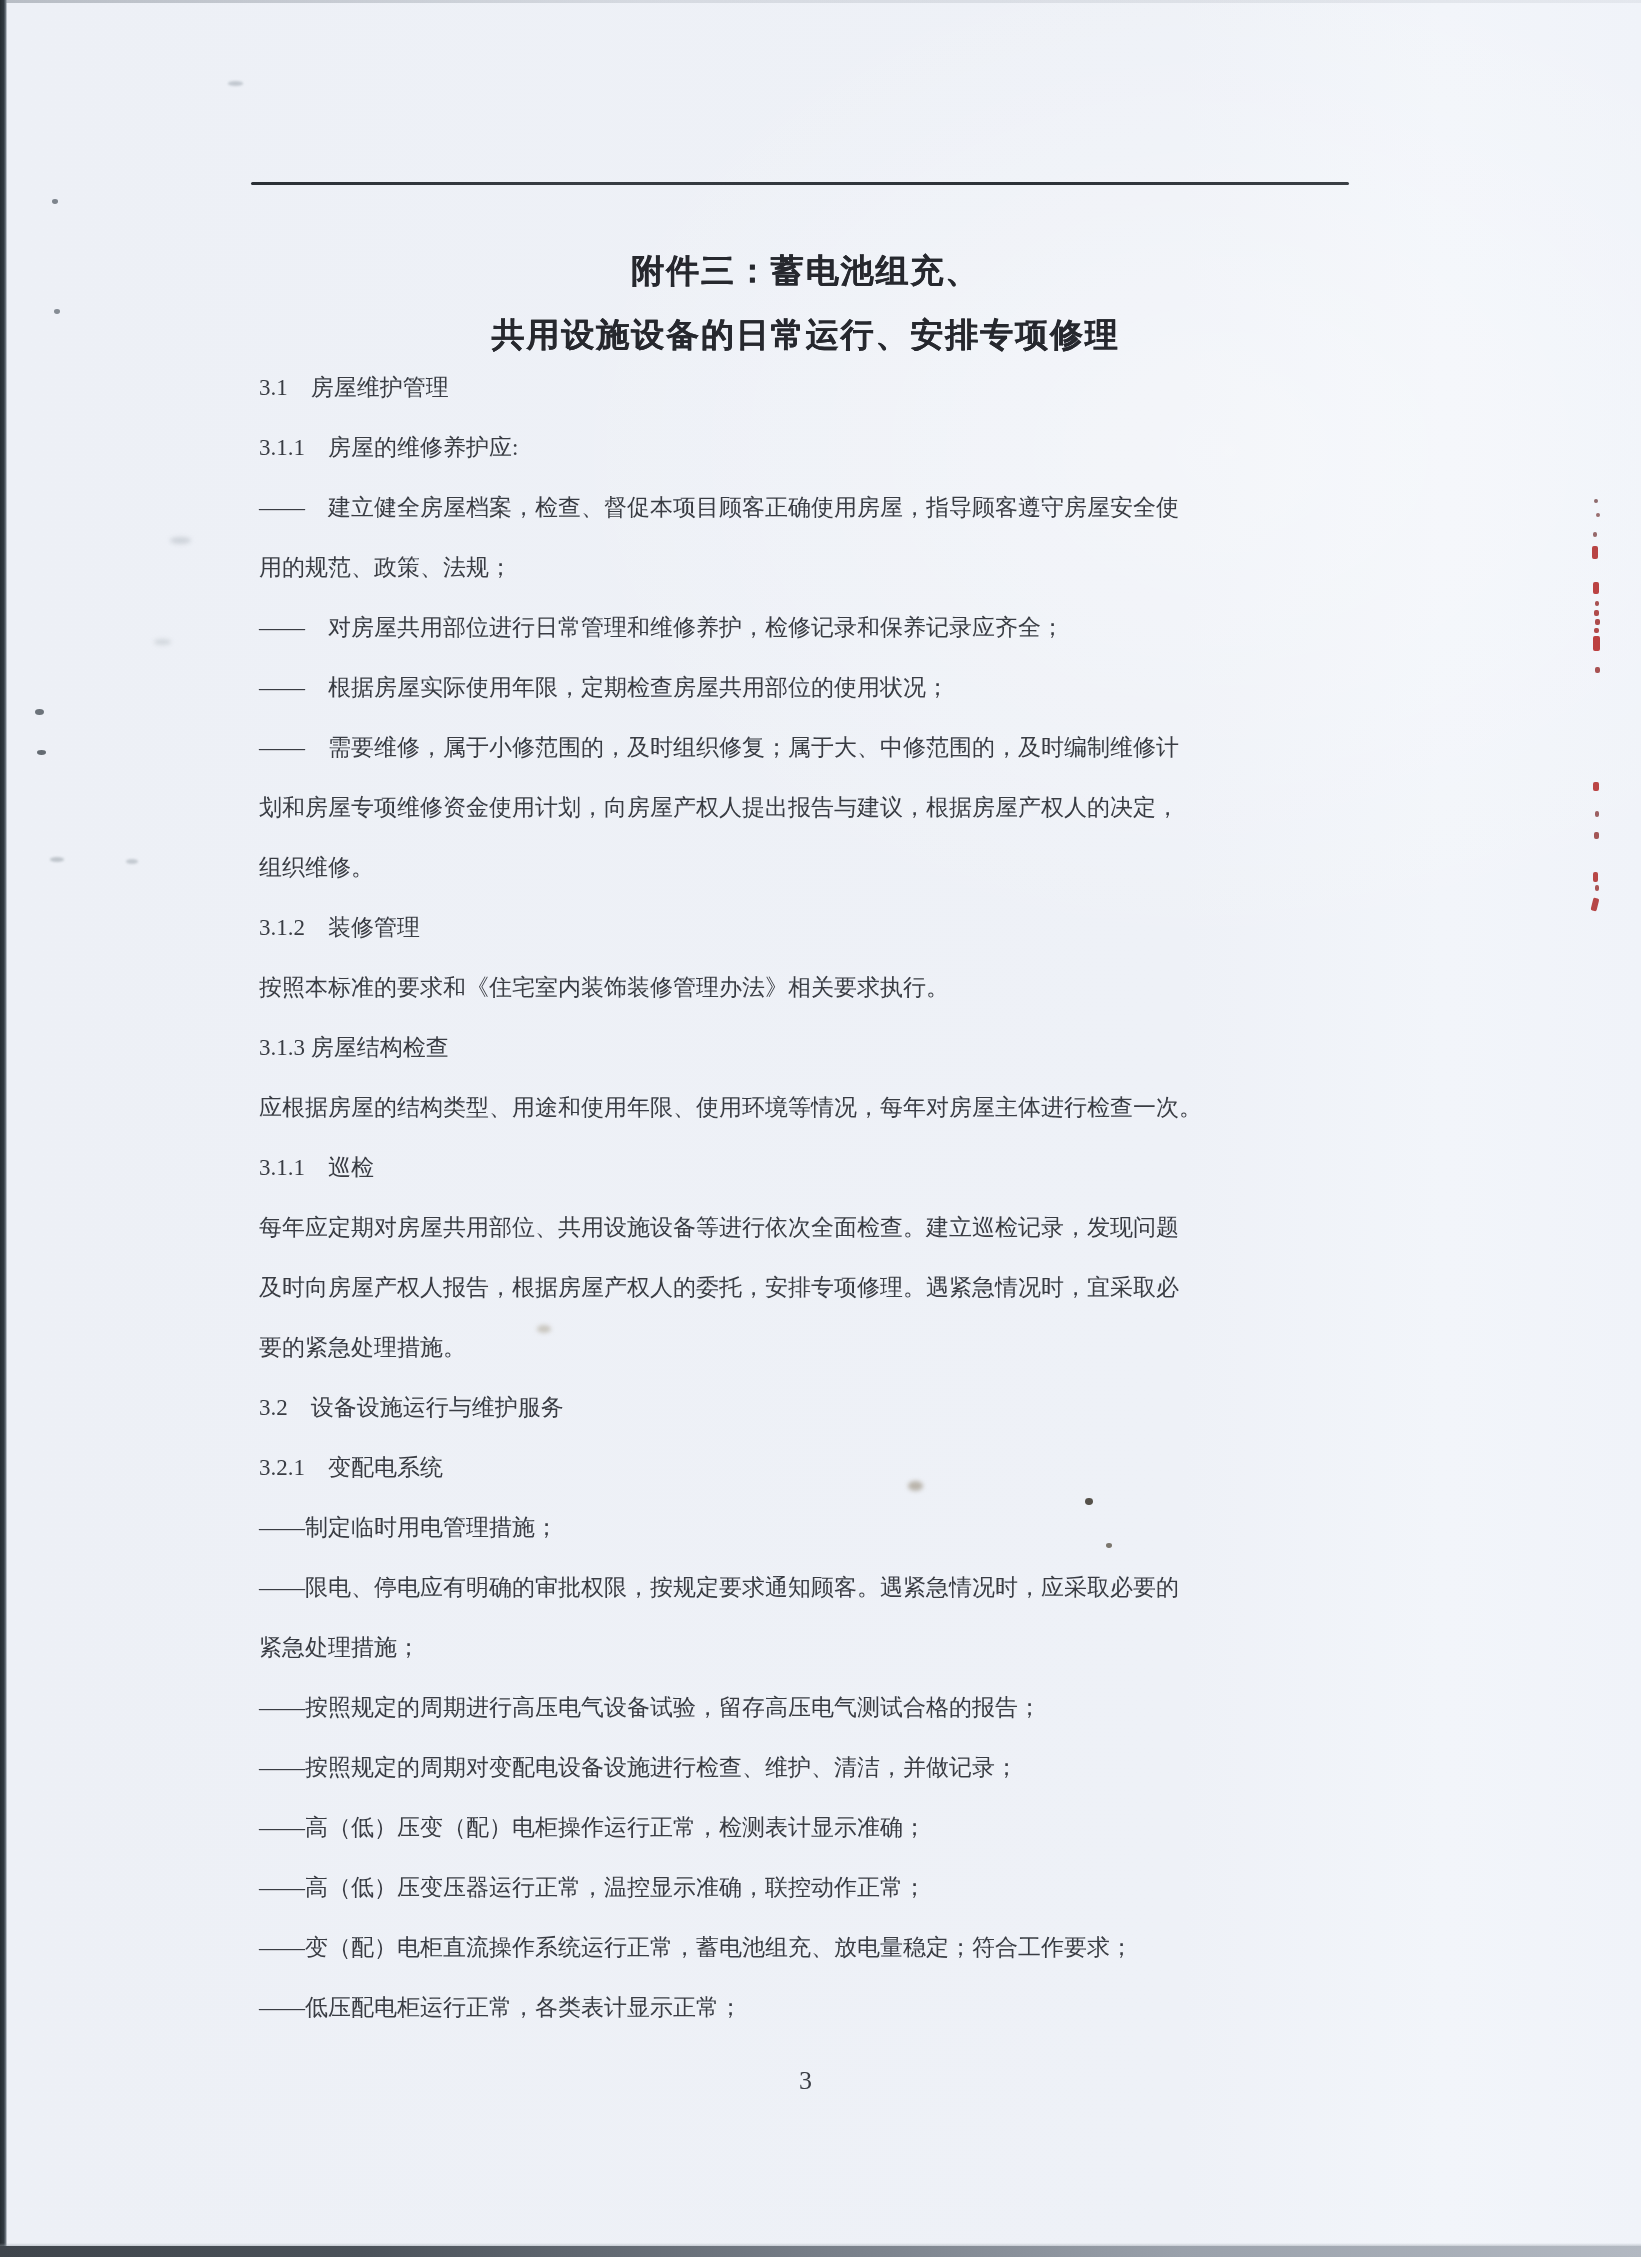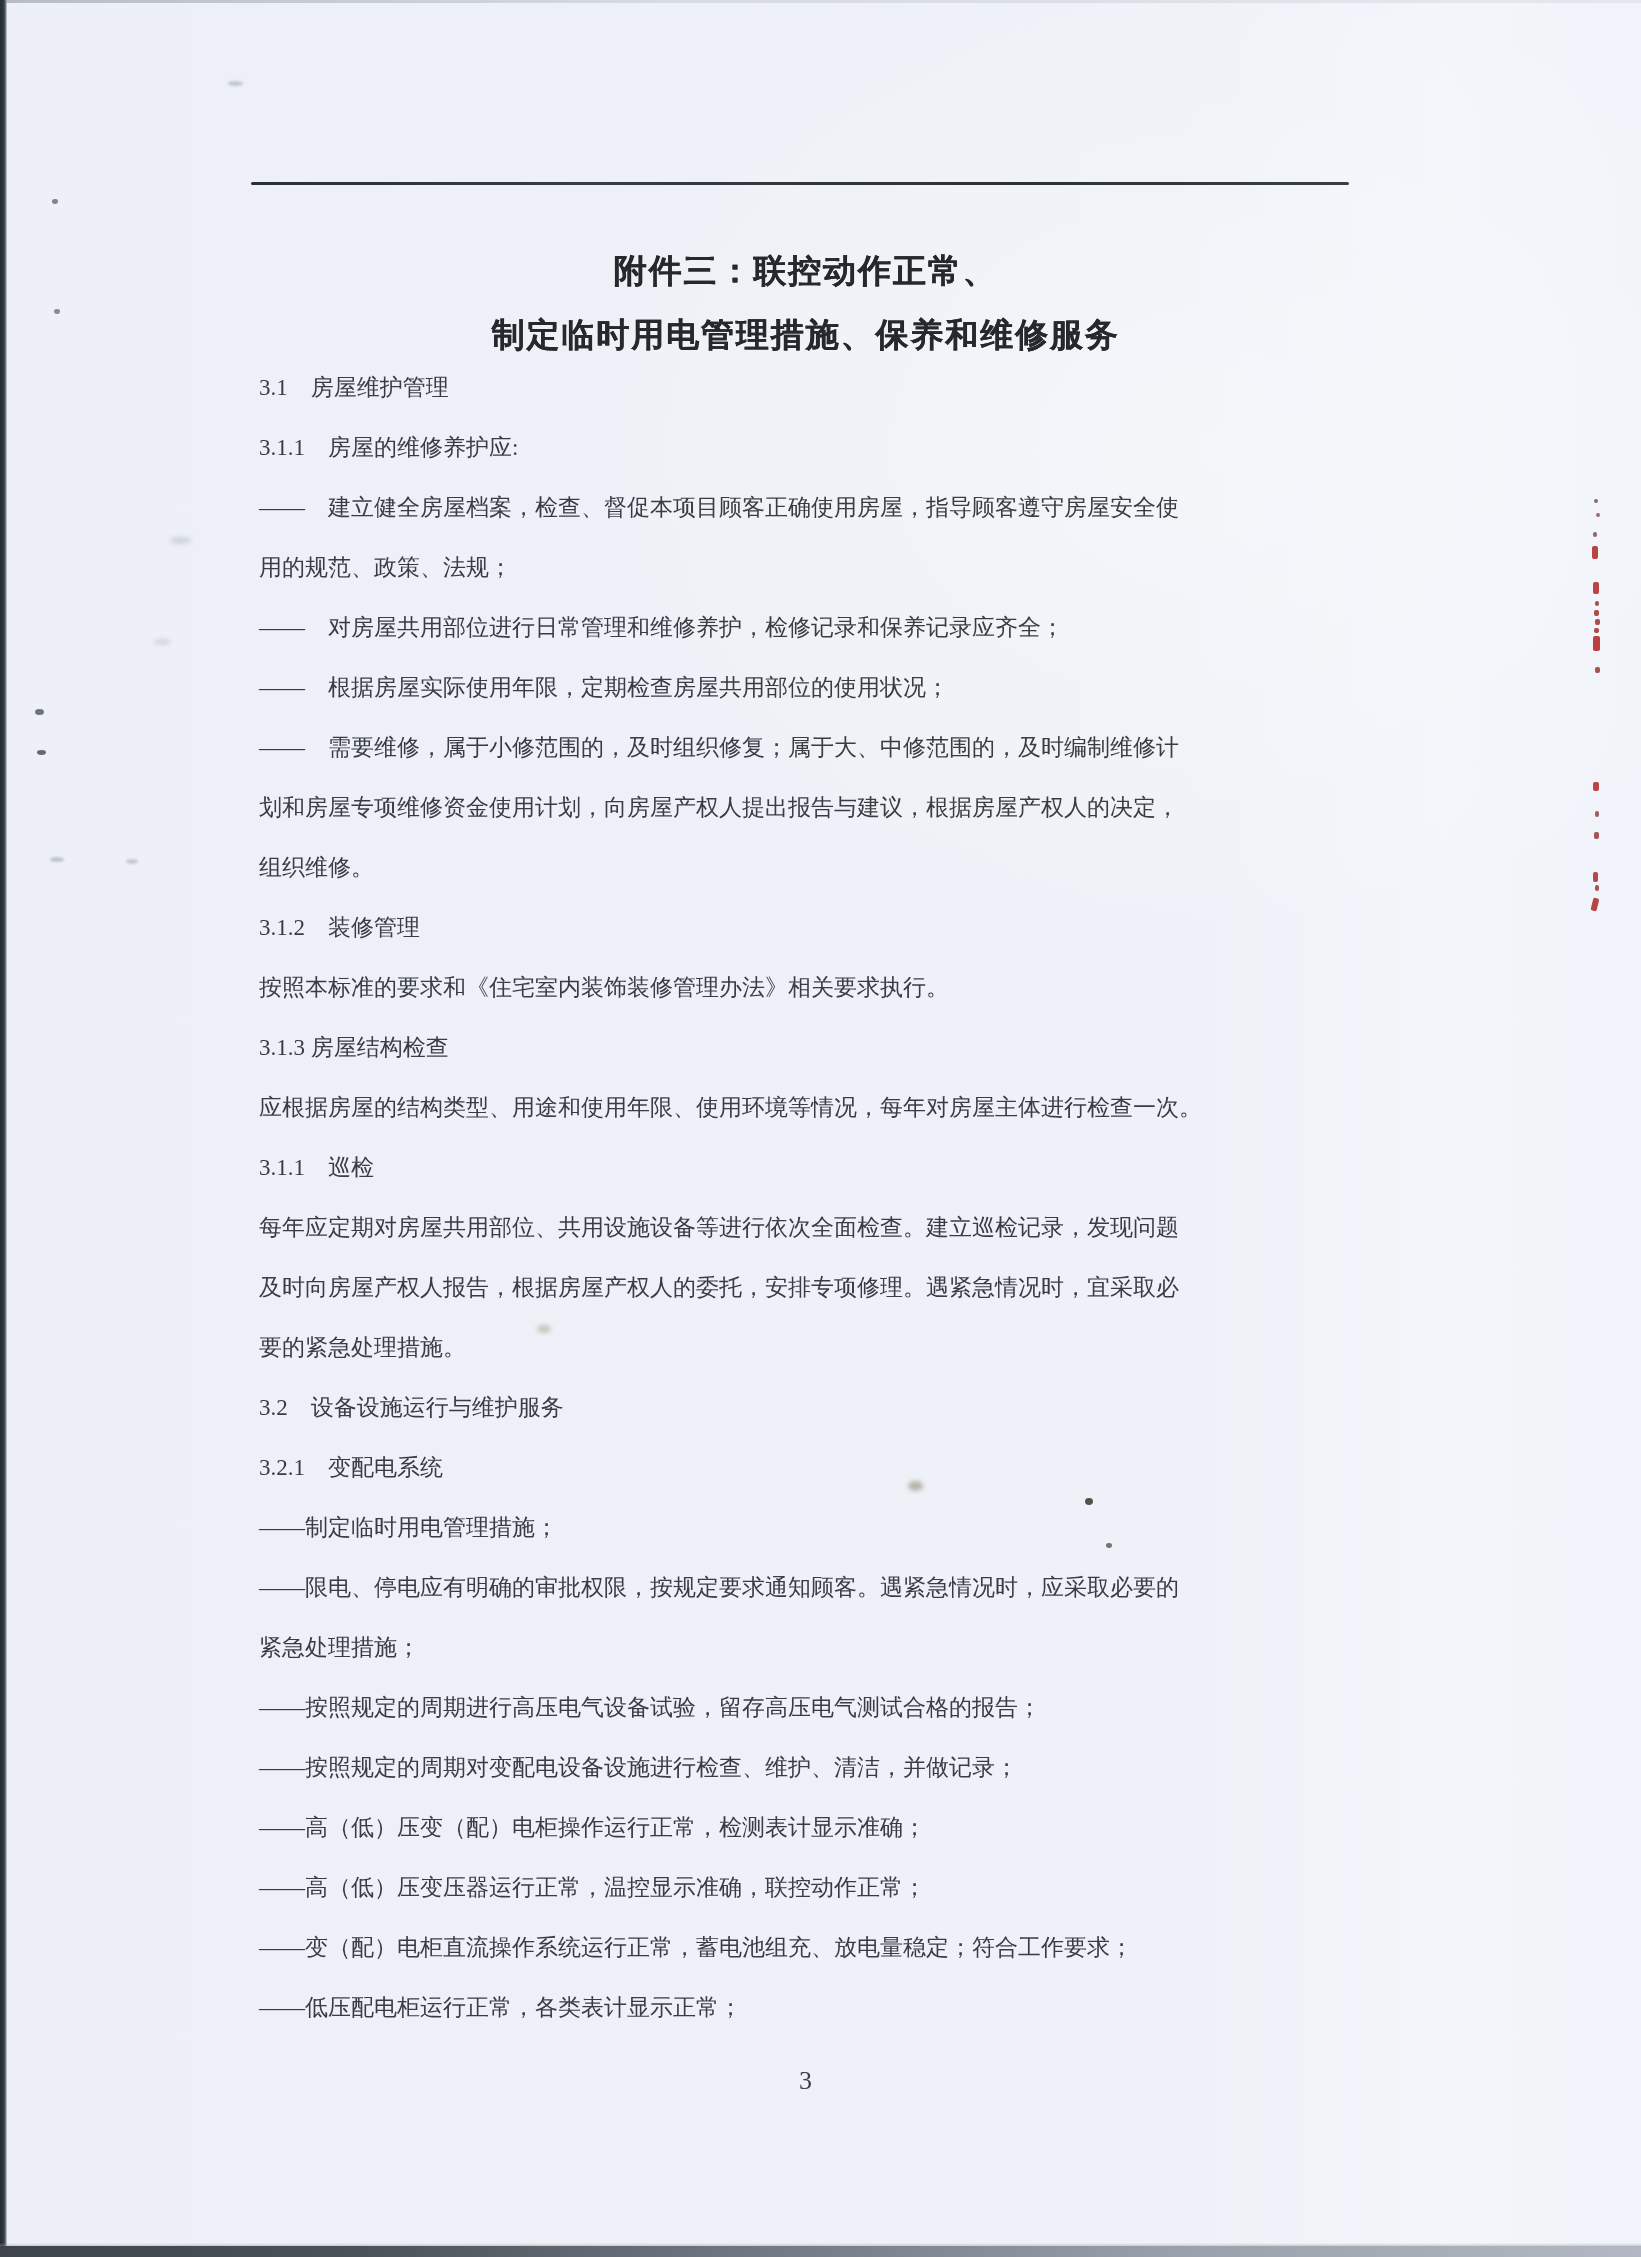--- a/index.html
+++ b/index.html
@@ -78,22 +78,22 @@
 <div class="scan">
 
   <div class="edge-top"></div>
   <div class="edge-left"></div>
   <div class="edge-bottom-soft"></div>
   <div class="edge-bottom"></div>
 
   <div class="header-rule"></div>
 
   <div class="title-block" id="title-block">
-      <div>附件三：联控动作正常、</div>
-      <div>制定临时用电管理措施、保养和维修服务</div>
+      <div>附件三：蓄电池组充、</div>
+      <div>共用设施设备的日常运行、安排专项修理</div>
     </div>
 
   <div class="body-block" id="body-block"><div>3.1　房屋维护管理</div><div>3.1.1　房屋的维修养护应:</div><div>——　建立健全房屋档案，检查、督促本项目顾客正确使用房屋，指导顾客遵守房屋安全使</div><div>用的规范、政策、法规；</div><div>——　对房屋共用部位进行日常管理和维修养护，检修记录和保养记录应齐全；</div><div>——　根据房屋实际使用年限，定期检查房屋共用部位的使用状况；</div><div>——　需要维修，属于小修范围的，及时组织修复；属于大、中修范围的，及时编制维修计</div><div>划和房屋专项维修资金使用计划，向房屋产权人提出报告与建议，根据房屋产权人的决定，</div><div>组织维修。</div><div>3.1.2　装修管理</div><div>按照本标准的要求和《住宅室内装饰装修管理办法》相关要求执行。</div><div>3.1.3 房屋结构检查</div><div>应根据房屋的结构类型、用途和使用年限、使用环境等情况，每年对房屋主体进行检查一次。</div><div>3.1.1　巡检</div><div>每年应定期对房屋共用部位、共用设施设备等进行依次全面检查。建立巡检记录，发现问题</div><div>及时向房屋产权人报告，根据房屋产权人的委托，安排专项修理。遇紧急情况时，宜采取必</div><div>要的紧急处理措施。</div><div>3.2　设备设施运行与维护服务</div><div>3.2.1　变配电系统</div><div>——制定临时用电管理措施；</div><div>——限电、停电应有明确的审批权限，按规定要求通知顾客。遇紧急情况时，应采取必要的</div><div>紧急处理措施；</div><div>——按照规定的周期进行高压电气设备试验，留存高压电气测试合格的报告；</div><div>——按照规定的周期对变配电设备设施进行检查、维护、清洁，并做记录；</div><div>——高（低）压变（配）电柜操作运行正常，检测表计显示准确；</div><div>——高（低）压变压器运行正常，温控显示准确，联控动作正常；</div><div>——变（配）电柜直流操作系统运行正常，蓄电池组充、放电量稳定；符合工作要求；</div><div>——低压配电柜运行正常，各类表计显示正常；</div></div>
 
   <div class="page-number">3</div>
 
   <div>
     <div class="mark" style="left:1594px;top:499px;width:3.9px;height:3.9px;background:#8e6a6c;"></div>
     <div class="mark" style="left:1596px;top:513px;width:3.9px;height:3.9px;background:#9a6f70;"></div>
     <div class="mark" style="left:1593px;top:532px;width:3.9px;height:4.8px;background:#96686a;"></div>

